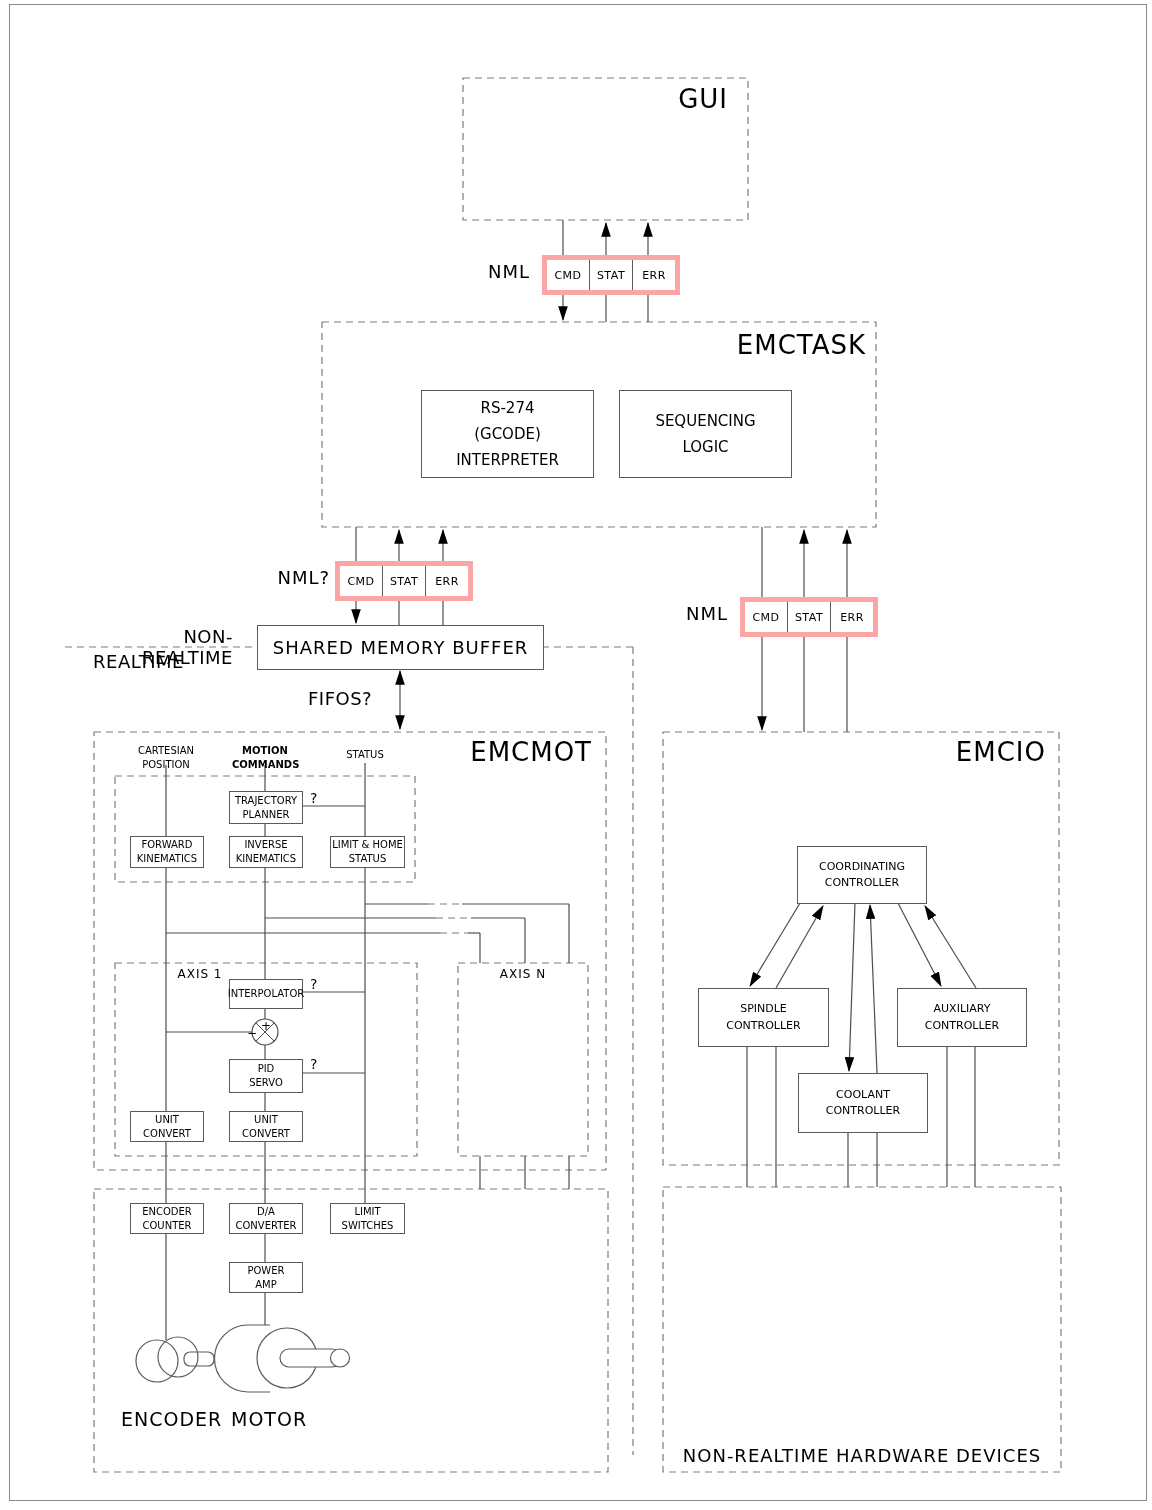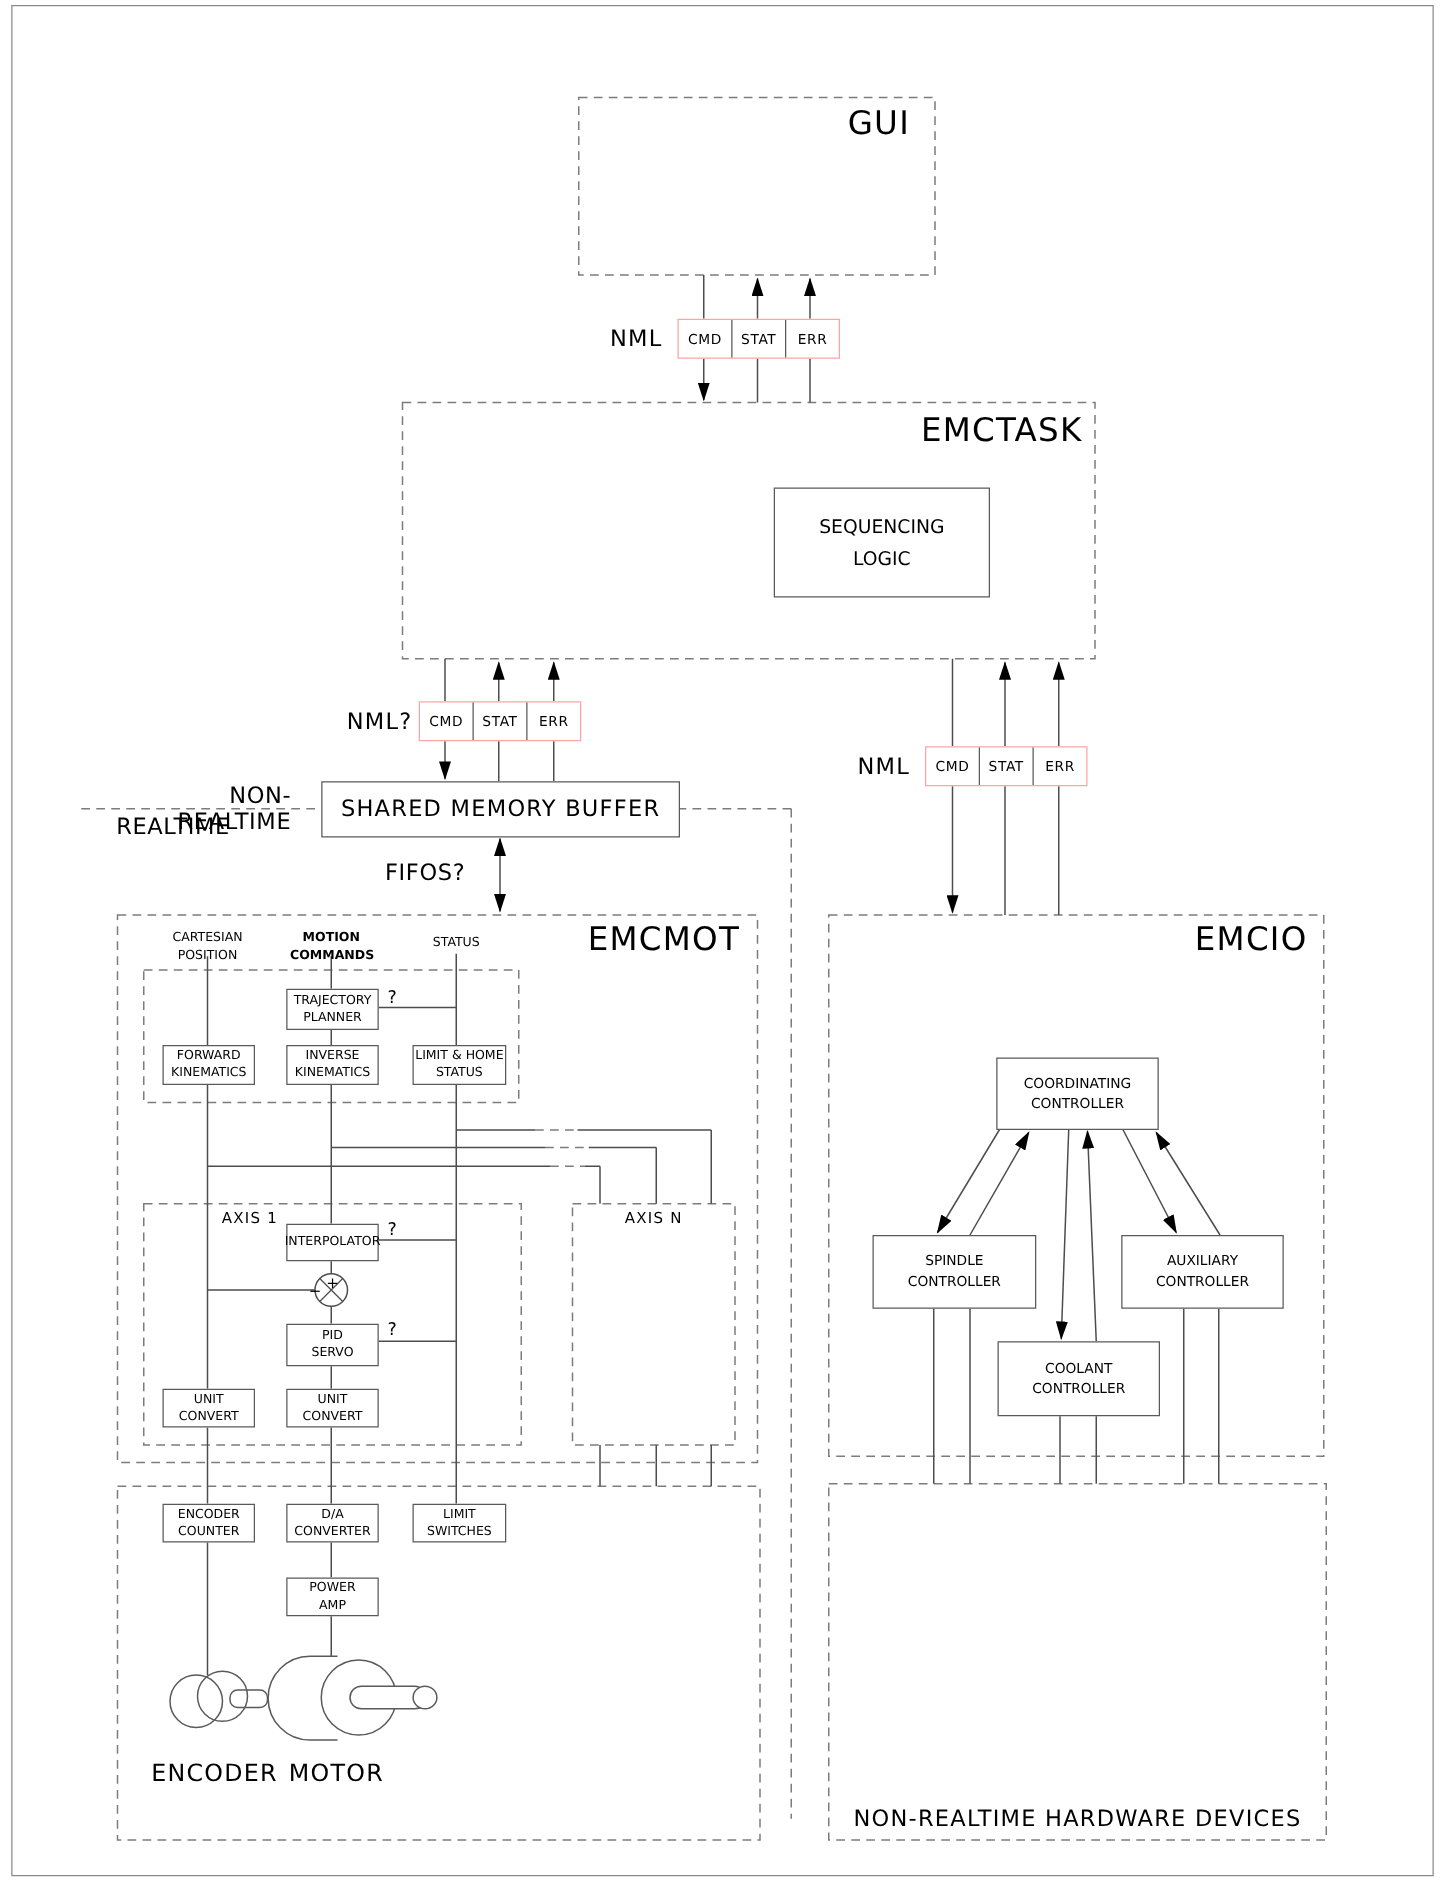--- a/index.html
+++ b/index.html
@@ -7,21 +7,21 @@
          font-family:"DejaVu Sans","Liberation Sans",sans-serif;color:#000;}
   #pageborder{position:absolute;left:9px;top:4px;width:1136px;height:1495px;
               border:1px solid #8a8a8a;}
   #wires{position:absolute;left:0;top:0;z-index:1;}
   .sbox{position:absolute;z-index:3;background:#fff;border:1px solid #5a5a5a;
         display:flex;align-items:center;justify-content:center;text-align:center;
         white-space:pre-line;}
   .lbl{position:absolute;z-index:4;white-space:pre-line;text-align:center;line-height:1.35;}
   .title{position:absolute;z-index:4;font-size:26px;letter-spacing:1px;text-align:right;}
   .nmlrow{position:absolute;z-index:3;display:flex;background:#fff;
-          border:1px solid #fca5a5;}
+          border:5px solid #fca5a5;}
   .nmlcell{flex:1;display:flex;align-items:center;justify-content:center;
            font-size:11px;letter-spacing:0.5px;}
   .nmlcell + .nmlcell{border-left:1px solid #5a5a5a;}
   .nmllabel{position:absolute;z-index:4;font-size:18px;letter-spacing:1px;text-align:right;}
   .sidelabel{position:absolute;z-index:4;font-size:18px;letter-spacing:0.5px;}
   .f10{font-size:10px;line-height:1.4;}
   .f11{font-size:11px;line-height:1.5;}
   .f15{font-size:15px;line-height:1.75;}
   .f18{font-size:18px;}
   .q{position:absolute;z-index:4;font-size:14px;}
@@ -182,20 +182,23 @@
     <div class="nmlcell">ERR</div>
   </div>
 
   <div class="nmllabel" style="left:664px;top:603px;width:64px;">NML</div>
   <div class="nmlrow" style="left:740px;top:597px;width:128px;height:30px;">
     <div class="nmlcell">CMD</div>
     <div class="nmlcell">STAT</div>
     <div class="nmlcell">ERR</div>
   </div>
 
+  <div class="sbox f15" style="left:421px;top:390px;width:171px;height:86px;">RS-274
+(GCODE)
+INTERPRETER</div>
   <div class="sbox f15" style="left:619px;top:390px;width:171px;height:86px;">SEQUENCING
 LOGIC</div>
 
   <div class="sbox f18" style="left:257px;top:625px;width:285px;height:43px;letter-spacing:1px;">SHARED MEMORY BUFFER</div>
   <div class="sidelabel" style="left:93px;top:626px;width:140px;text-align:right;">NON-REALTIME</div>
   <div class="sidelabel" style="left:93px;top:651px;width:120px;text-align:left;">REALTIME</div>
   <div class="sidelabel" style="left:308px;top:688px;width:72px;">FIFOS?</div>
 
   <div class="lbl f10" style="left:133px;top:744px;width:66px;">CARTESIAN
 POSITION</div>

